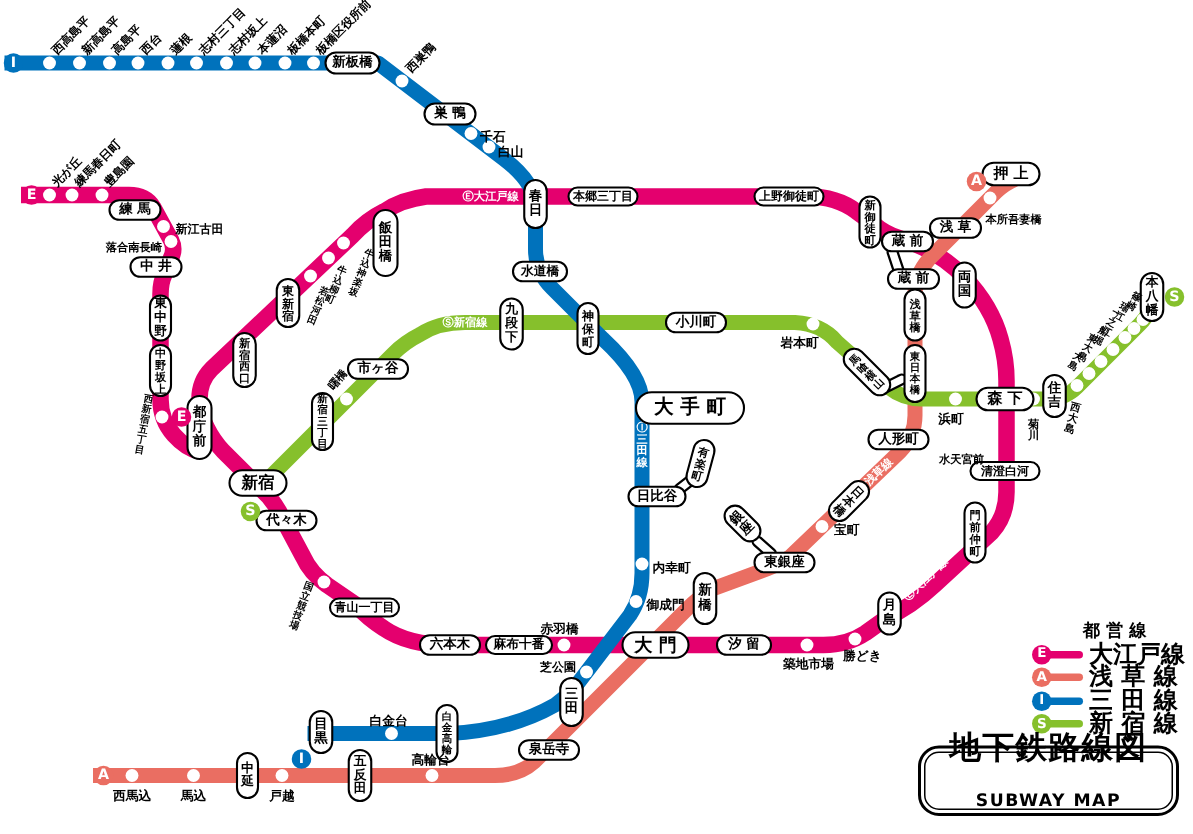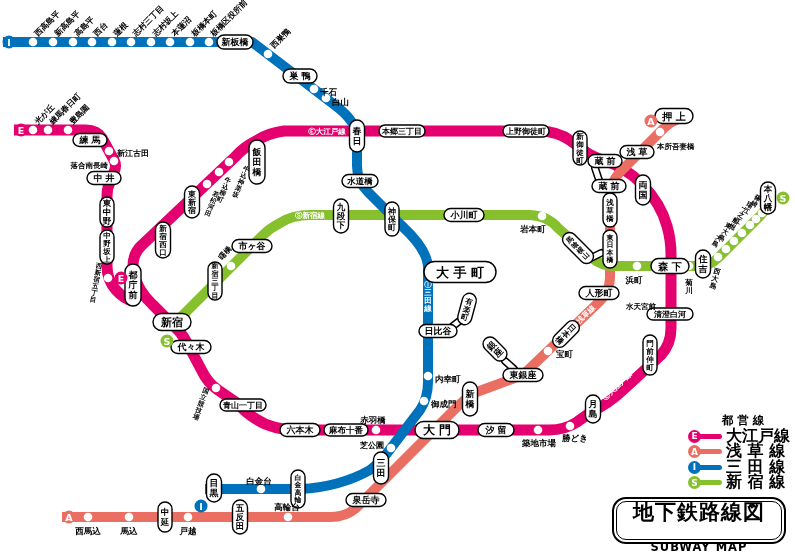--- a/index.html
+++ b/index.html
@@ -10,21 +10,21 @@
   .legend{position:absolute;left:688px;top:413px;width:110px;}
   .legend-title{font-size:11.5px;font-weight:bold;letter-spacing:4px;text-align:center;color:#000;padding-left:4px;}
   .legend-row{display:flex;align-items:center;height:15px;margin-top:0.5px;}
   .lg-badge{width:13px;height:13px;border-radius:50%;color:#fff;font-size:9px;font-weight:bold;
             display:flex;align-items:center;justify-content:center;flex:0 0 13px;}
   .lg-seg{width:24px;height:5px;border-radius:3px;margin-left:-3px;}
   .lg-name{font-size:16px;font-weight:bold;color:#000;margin-left:4px;white-space:pre;}
   .titlebox{position:absolute;left:612px;top:497px;width:174px;height:47px;border:2px solid #000;
             border-radius:14px;box-sizing:border-box;background:#fff;}
   .titlebox-inner{position:absolute;left:2px;top:2px;right:2px;bottom:2px;border:1.5px solid #000;
-            border-radius:10px;display:flex;flex-direction:column;align-items:center;justify-content:space-between;}
+            border-radius:10px;display:flex;flex-direction:column;align-items:center;justify-content:flex-end;}
   .title-jp{font-size:21px;font-weight:bold;color:#000;line-height:1;letter-spacing:1px;}
   .title-en{font-size:11.5px;font-weight:bold;color:#000;line-height:1;margin-top:19px;letter-spacing:1px;}
 </style>
 </head>
 <body>
 
 <div class="page">
   <svg id="map" width="795" height="556" viewBox="0 0 795 556">
       <path d="M 133 302 V 266 Q 133 254 141 246 L 235 157 Q 244 147 256 141 Q 268 133 284 131 H 538 Q 558 131 571 141 L 582 149 Q 590 156 600 159 Q 626 167 643 185 Q 661 204 667 226 Q 671 240 671 254 V 328 Q 671 344 661 355 L 623 390 Q 608 404 591 412 L 577 422 Q 565 430 549 430 H 299 Q 272 430 256 419 Q 245 412 237 403 L 218 390 Q 207 382 202 371 L 186 341 Q 181 332 174 326 L 152 304 Q 138 291 133 272" stroke="#e4006e" stroke-width="11" fill="none" stroke-linejoin="round" stroke-linecap="butt"></path>
       <path d="M 14 130 H 86 Q 97 130 102 138 L 114 160 Q 117 166 114 172 L 110 182 Q 107 188 107 196 V 266 Q 107 280 116 290 Q 124 299 133 301" stroke="#e4006e" stroke-width="11" fill="none" stroke-linejoin="round" stroke-linecap="butt"></path>

